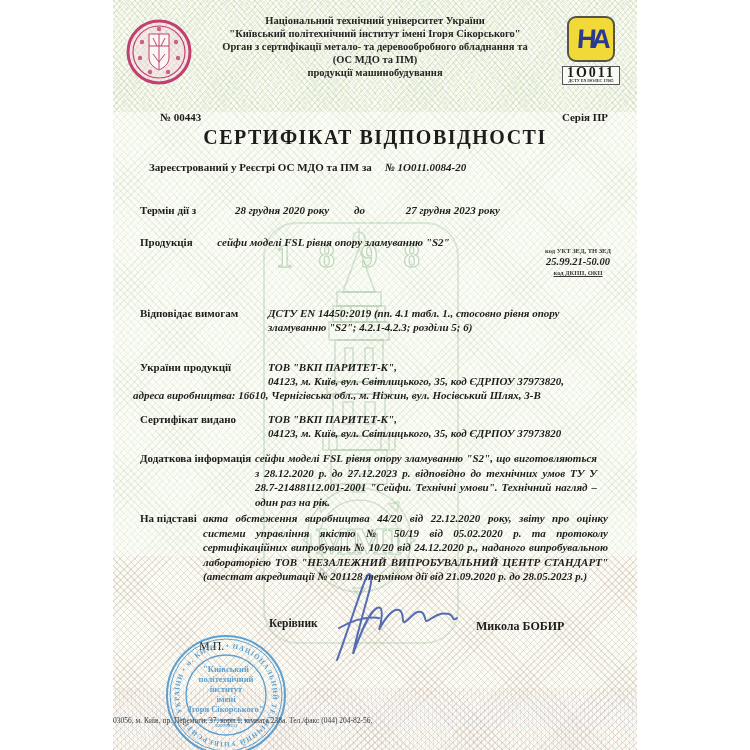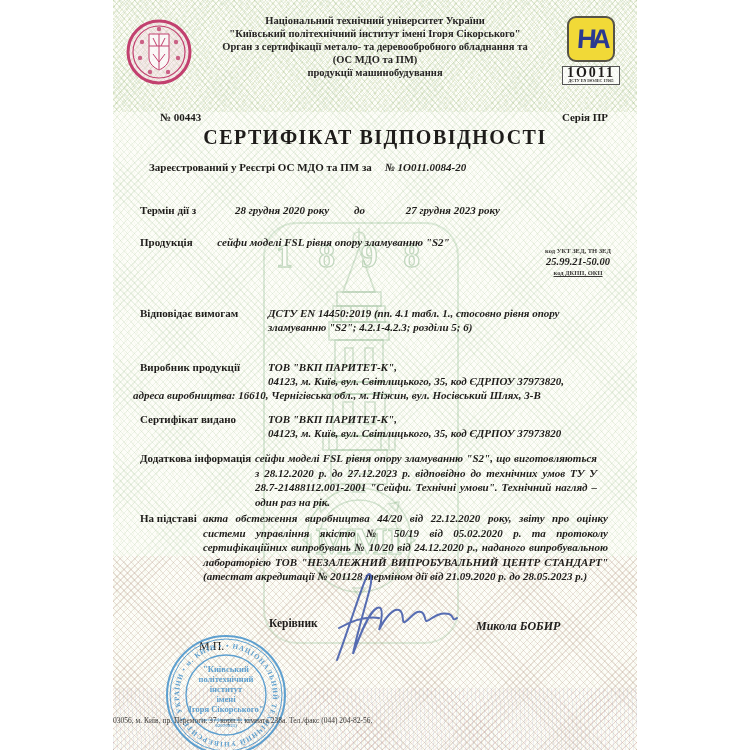--- a/index.html
+++ b/index.html
@@ -57,21 +57,21 @@
   .val{font-weight:bold;font-style:italic;}
   .just{text-align:justify;}
 
   .codes{position:absolute;left:413px;top:246px;width:104px;text-align:center;line-height:9px;}
   .codes .sm{font-size:6.5px;font-weight:bold;color:#3a3836;}
   .codes .big{font-size:10.5px;font-weight:bold;font-style:italic;line-height:13px;}
   .codes .und{text-decoration:underline;}
 
   .sig-label{position:absolute;left:120px;top:617px;font-size:11.5px;font-weight:bold;margin-left:36px;}
   .sig-mp{position:absolute;left:86px;top:639px;font-size:12px;font-weight:normal;}
-  .sig-name{position:absolute;left:363px;top:619px;font-size:12px;font-weight:bold;font-style:italic;}
+  .sig-name{position:absolute;left:363px;top:619px;font-size:12px;font-weight:bold;}
   .stamp{position:absolute;left:50px;top:632px;opacity:0.88;}
   .signature{position:absolute;left:196px;top:568px;}
 
   .footer{position:absolute;left:0;top:716px;width:100%;text-align:left;
           font-size:7.5px;line-height:10px;color:#3c3a38;}
 </style>
 </head>
 <body>
 
 <div class="stage">
@@ -170,21 +170,21 @@
       <div class="big">25.99.21-50.00</div>
       <div class="sm und">код ДКПП, ОКП</div>
     </div>
 
     <div class="row" style="left:27px;top:306px;width:120px;">
       <span class="lbl">Відповідає вимогам</span>
     </div>
     <div class="row val" style="left:155px;top:306px;width:335px;">ДСТУ EN 14450:2019 (пп. 4.1 табл. 1., стосовно рівня опору зламуванню "S2"; 4.2.1-4.2.3; розділи 5; 6)</div>
 
     <div class="row" style="left:27px;top:360px;width:125px;">
-      <span class="lbl">Виробник продукції</span>
+      <span class="lbl">України продукції</span>
     </div>
     <div class="row val" style="left:155px;top:360px;width:350px;">ТОВ "ВКП ПАРИТЕТ-К",</div>
     <div class="row val" style="left:155px;top:374px;width:350px;">04123, м. Київ, вул. Світлицького, 35, код ЄДРПОУ 37973820,</div>
     <div class="row val" style="left:20px;top:388px;width:490px;">адреса виробництва: 16610, Чернігівська обл., м. Ніжин, вул. Носівський Шлях, 3-В</div>
 
     <div class="row" style="left:27px;top:412px;width:125px;">
       <span class="lbl">Сертифікат видано</span>
     </div>
     <div class="row val" style="left:155px;top:412px;width:350px;">ТОВ "ВКП ПАРИТЕТ-К",</div>
     <div class="row val" style="left:155px;top:426px;width:350px;">04123, м. Київ, вул. Світлицького, 35, код ЄДРПОУ 37973820</div>

